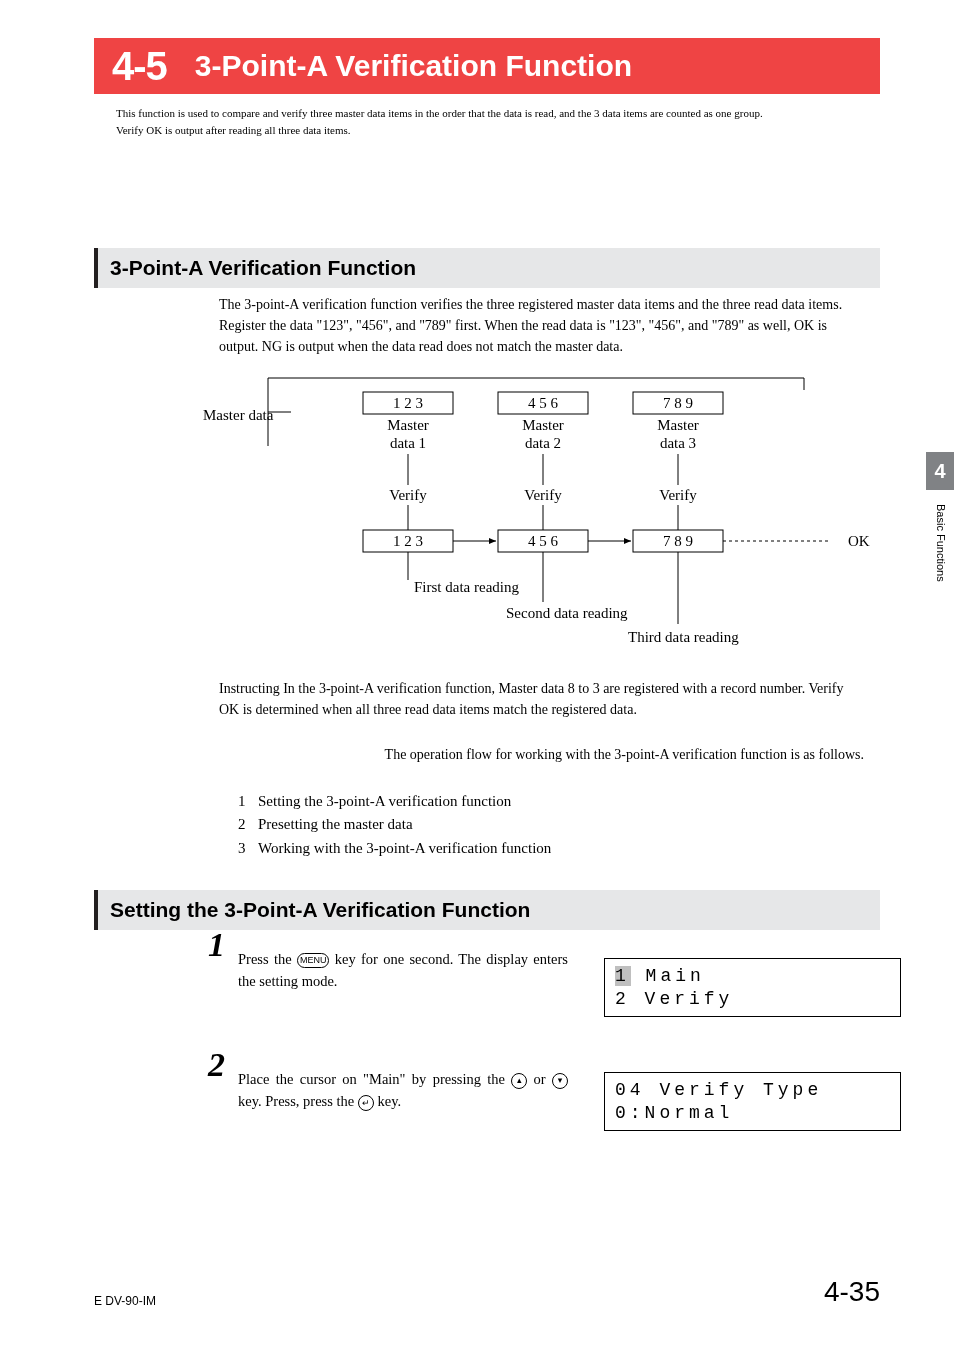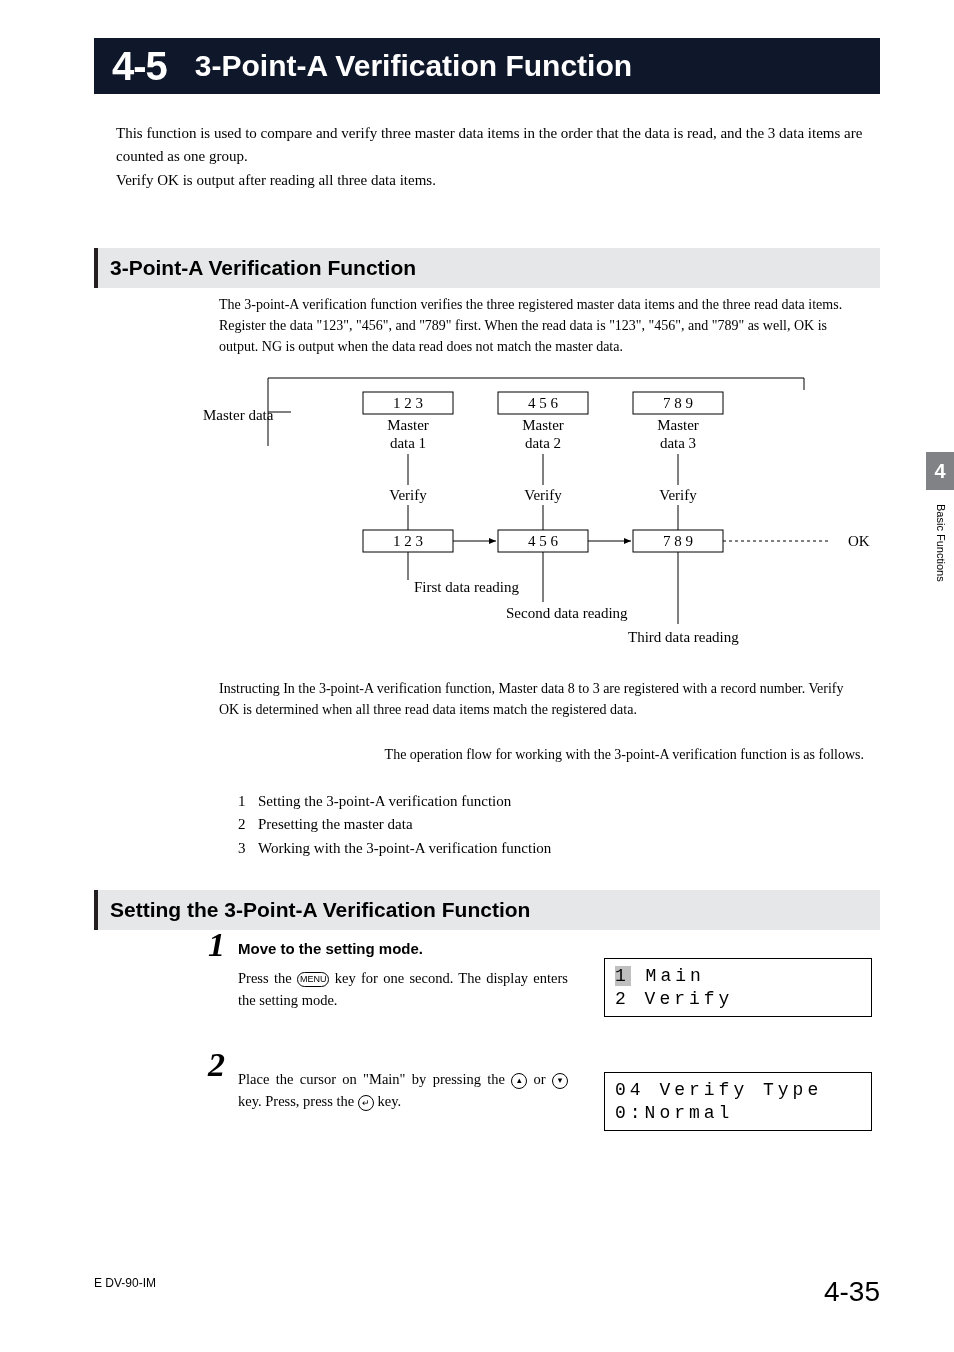--- a/index.html
+++ b/index.html
@@ -9,45 +9,45 @@
     background: #fff;
     font-family: "Times New Roman", Times, serif;
     color: #000;
     position: relative;
   }
   .header-bar {
     position: absolute;
     top: 38px;
     left: 94px;
     right: 74px;
-    background: #0f172a;
+    background: #ef4444;
     color: #fff;
     height: 56px;
     display: flex;
     align-items: center;
   }
   .section-num {
     font-family: Arial, Helvetica, sans-serif;
     font-weight: bold;
     font-size: 40px;
     padding: 0 18px;
     letter-spacing: -1px;
   }
   .section-title {
     font-family: Arial, Helvetica, sans-serif;
     font-weight: bold;
     font-size: 30px;
     padding-left: 10px;
   }
   .intro {
     position: absolute;
-    top: 122px;
+    top: 105px;
     left: 116px;
     right: 74px;
-    font-size: 15px;
+    font-size: 11px;
     line-height: 1.55;
   }
   .sub-bar {
     position: absolute;
     left: 94px;
     right: 74px;
     background: #e6e7e8;
     font-family: Arial, Helvetica, sans-serif;
     font-weight: bold;
     font-size: 21px;
@@ -128,21 +128,21 @@
     padding: 0 2px;
     vertical-align: middle;
     font-family: Arial, sans-serif;
     line-height: 1;
   }
   .key-icon.round { border-radius: 50%; width: 16px; height: 16px; }
   
   .lcd {
     position: absolute;
     left: 604px;
-    width: 268px;
+    width: 297px;
     border: 1px solid #000;
     padding: 6px 10px;
     font-family: "Courier New", monospace;
     font-size: 18px;
     line-height: 1.25;
     letter-spacing: 4px;
     white-space: pre;
   }
   .lcd1 { top: 958px; }
   .lcd2 { top: 1072px; }
@@ -172,21 +172,21 @@
     font-family: Arial, sans-serif;
   }
   
   .footer {
     position: absolute;
     bottom: 44px;
     left: 94px;
     right: 74px;
     display: flex;
     justify-content: space-between;
-    align-items: flex-start;
+    align-items: flex-end;
   }
   .footer .doc-id { font-size: 12px; font-family: Arial, sans-serif; }
   .footer .page-num { font-size: 28px; font-family: Arial, sans-serif; }
 </style>
 </head>
 <body>
 
 <div class="header-bar">
   <span class="section-num">4-5</span>
   <span class="section-title">3-Point-A Verification Function</span>
@@ -279,21 +279,20 @@
   <div class="row">
       <span class="n">3</span>
       <span>Working with the 3-point-A verification function</span>
     </div>
 </div>
 
 <div class="sub-bar second">Setting the 3-Point-A Verification Function</div>
 
 <div class="step step1">
   <div class="step-num">1</div>
-  <div class="step-title">Move to the setting mode.</div>
   <div class="step-body">
     <span>Press the </span><span class="key-icon">MENU</span><span> key for one second. The display enters the setting mode.</span>
   </div>
 </div>
 
 <div class="lcd lcd1"><span class="cursor-cell">1</span><span> Main</span>
 <span>2 Verify</span></div>
 
 <div class="step step2">
   <div class="step-num">2</div>

